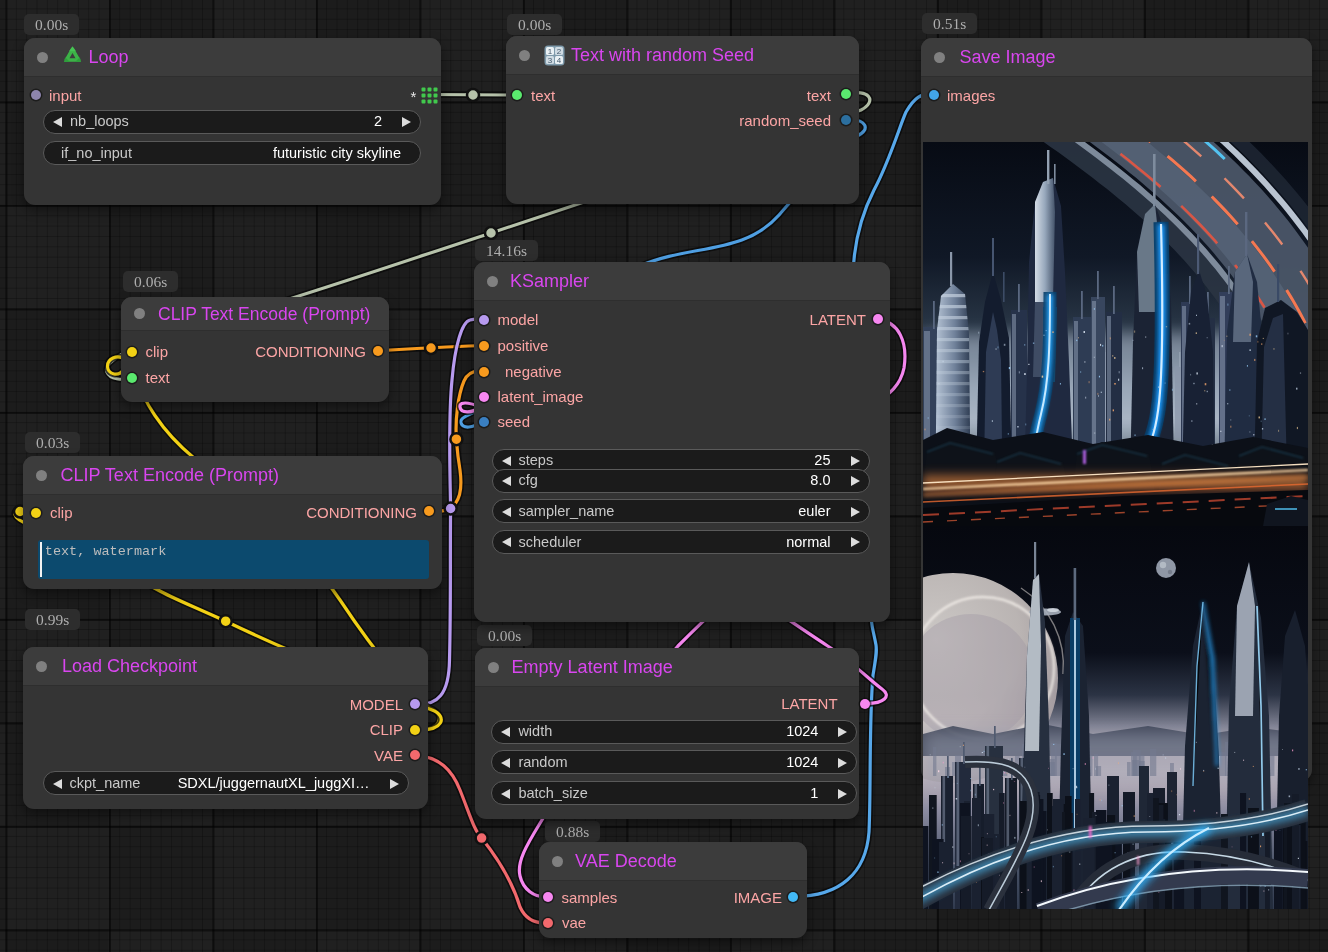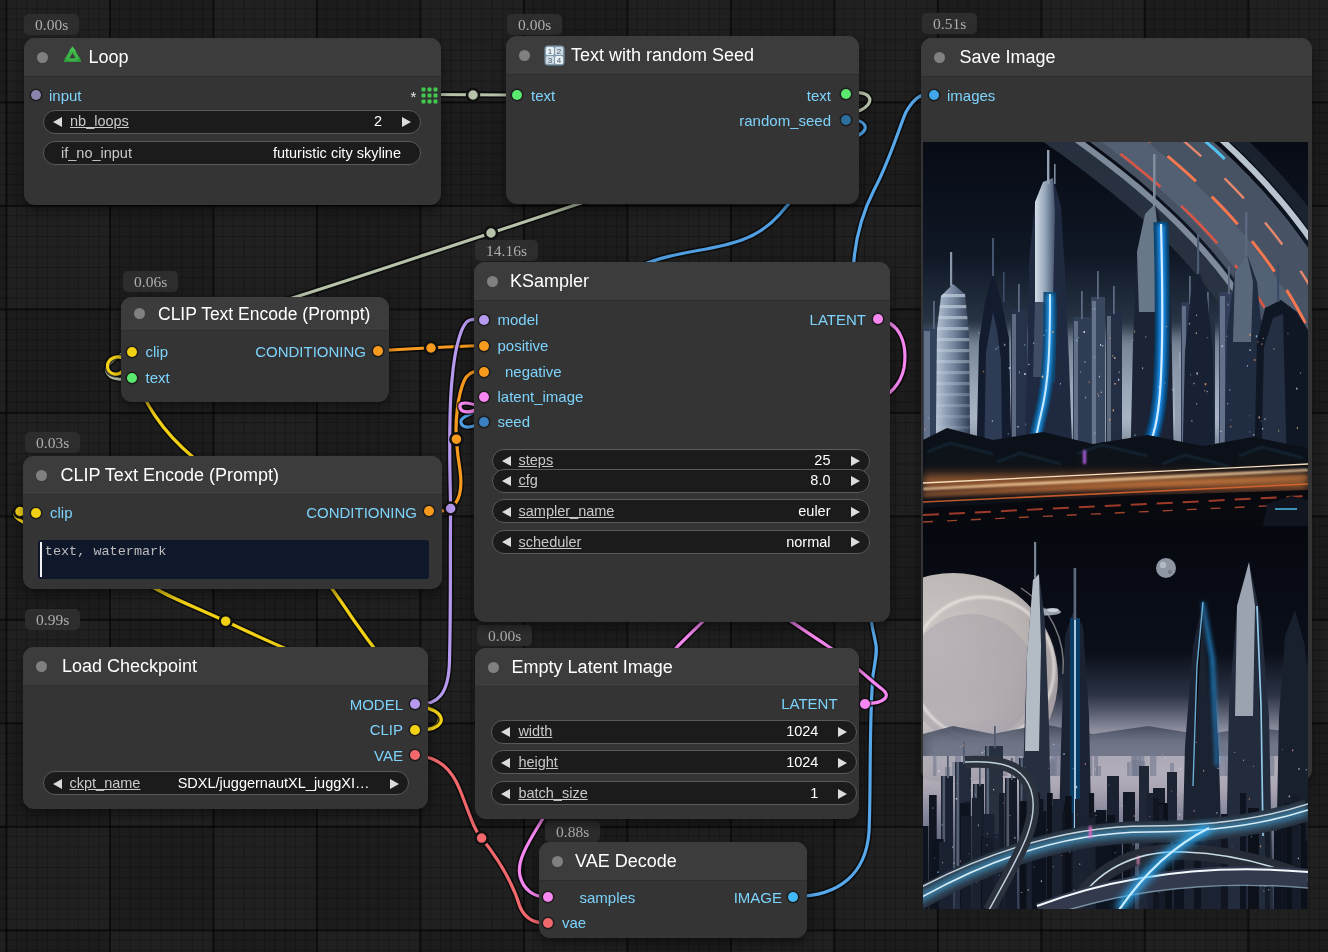--- a/index.html
+++ b/index.html
@@ -15,31 +15,31 @@
     conic-gradient(rgba(255,255,255,0.016) 90deg, transparent 90deg 180deg, rgba(255,255,255,0.016) 180deg 270deg, transparent 270deg);
   background-size:103.5px 103.5px,103.5px 103.5px,10.35px 10.35px,10.35px 10.35px,207px 207px;
   background-position:5.5px 101.5px,5.5px 101.5px,5.5px 101.5px,5.5px 101.5px,5.5px 101.5px;
 }
 #links{position:absolute;left:0;top:0;z-index:1;}
 .node{position:absolute;background:#343434;border-radius:11px;z-index:2;
   box-shadow:0 5px 12px rgba(0,0,0,0.45);}
 .ntitle{position:absolute;left:0;top:0;right:0;height:38px;background:#3c3c3c;
   border-radius:11px 11px 0 0;border-bottom:1px solid #2e2e2e;}
 .tdot{position:absolute;width:11px;height:11px;border-radius:50%;background:#808080;top:14px;left:13px;}
-.ttext{position:absolute;top:9px;font-size:18px;color:#ffffff;white-space:nowrap;}
+.ttext{position:absolute;top:9px;font-size:18px;color:#d946ef;white-space:nowrap;}
 .badge{position:absolute;z-index:2;background:#2d2d2d;border-radius:5px;height:21px;
   font-family:"Liberation Serif",serif;font-size:15.5px;color:#aeaeae;line-height:21px;
   padding:0 11px;}
 .dot{position:absolute;width:10px;height:10px;border-radius:50%;z-index:3;
   box-shadow:0 0 0 1.5px rgba(10,10,10,0.55);}
-.slot{position:absolute;font-size:15px;color:#7dd3fc;white-space:nowrap;z-index:3;}
+.slot{position:absolute;font-size:15px;color:#fca5a5;white-space:nowrap;z-index:3;}
 .slot.r{text-align:right;}
 .widget{position:absolute;height:24px;background:#1b1b1b;border:1.2px solid #5a5a5a;
   border-radius:13px;z-index:3;font-size:14.5px;color:#c9c9c9;box-sizing:border-box;}
-.widget .lbl{position:absolute;left:26px;top:2.6px;text-decoration:underline;}
+.widget .lbl{position:absolute;left:26px;top:2.6px;}
 .widget .lbl2{position:absolute;left:17px;top:2.6px;}
 .widget .val{position:absolute;right:38px;top:2.6px;color:#fff;}
 .widget .val2{position:absolute;right:19px;top:2.6px;color:#fff;}
 .arl{position:absolute;left:9px;top:6.2px;width:0;height:0;
   border-top:5.5px solid transparent;border-bottom:5.5px solid transparent;border-right:9px solid #dcdcdc;}
 .arr{position:absolute;right:9px;top:6.2px;width:0;height:0;
   border-top:5.5px solid transparent;border-bottom:5.5px solid transparent;border-left:9px solid #dcdcdc;}
 </style>
 </head>
 <body>
@@ -920,21 +920,21 @@
 </div>
 
 <div class="node" style="left:23px;top:455.5px;width:419px;height:133.5px;">
   <div class="ntitle"></div>
   <div class="tdot"></div>
   <div class="ttext" style="left:37.5px;">CLIP Text Encode (Prompt)</div>
   <div class="dot" style="left:7.9px;top:52.1px;background:#f2d115;"></div>
   <div class="slot" style="left:27px;top:48.6px;">clip</div>
   <div class="dot" style="left:401px;top:50.9px;background:#f79a1e;"></div>
   <div class="slot r" style="right:25px;top:48.6px;">CONDITIONING</div>
-  <div style="position:absolute;left:14.8px;top:84.3px;width:391px;height:39.7px;background:#0f172a;border-radius:3px;z-index:3;">
+  <div style="position:absolute;left:14.8px;top:84.3px;width:391px;height:39.7px;background:#0c4a6e;border-radius:3px;z-index:3;">
     <div style="position:absolute;left:2px;top:2px;width:2.5px;height:35px;background:#f2f2f2;"></div>
     <div style="position:absolute;left:7px;top:4px;font-family:'Liberation Mono',monospace;font-size:13.5px;color:#bdbdbd;">text, watermark</div>
   </div>
 </div>
 
 <div class="node" style="left:23px;top:646.5px;width:405px;height:162px;">
   <div class="ntitle"></div>
   <div class="tdot"></div>
   <div class="ttext" style="left:39px;">Load Checkpoint</div>
   <div class="dot" style="left:386.7px;top:52.7px;background:#b79aef;"></div>
@@ -958,35 +958,35 @@
   <div class="dot" style="left:385.4px;top:51px;background:#f687f0;"></div>
   <div class="slot r" style="right:21px;top:47.5px;">LATENT</div>
   <div class="widget" style="left:16.8px;top:72.1px;width:366px;">
     <div class="arl"></div>
       <div class="lbl">width</div>
       <div class="val">1024</div>
       <div class="arr"></div>
   </div>
   <div class="widget" style="left:16.8px;top:102.9px;width:366px;">
     <div class="arl"></div>
-      <div class="lbl">height</div>
+      <div class="lbl">random</div>
       <div class="val">1024</div>
       <div class="arr"></div>
   </div>
   <div class="widget" style="left:16.8px;top:133.9px;width:366px;">
     <div class="arl"></div>
       <div class="lbl">batch_size</div>
       <div class="val">1</div>
       <div class="arr"></div>
   </div>
 </div>
 
 <div class="node" style="left:538.5px;top:841.5px;width:268px;height:96px;">
   <div class="ntitle"></div>
   <div class="tdot"></div>
   <div class="ttext" style="left:36.5px;">VAE Decode</div>
   <div class="dot" style="left:4.5px;top:50.5px;background:#f687f0;"></div>
-  <div class="slot" style="left:41px;top:47px;">samples</div>
+  <div class="slot" style="left:23px;top:47px;">samples</div>
   <div class="dot" style="left:4.5px;top:76px;background:#f2696d;"></div>
   <div class="slot" style="left:23.5px;top:72.5px;">vae</div>
   <div class="dot" style="left:249.9px;top:50px;background:#42b8f5;"></div>
   <div class="slot r" style="right:24.5px;top:47px;">IMAGE</div>
 </div>
 
 </body></html>

